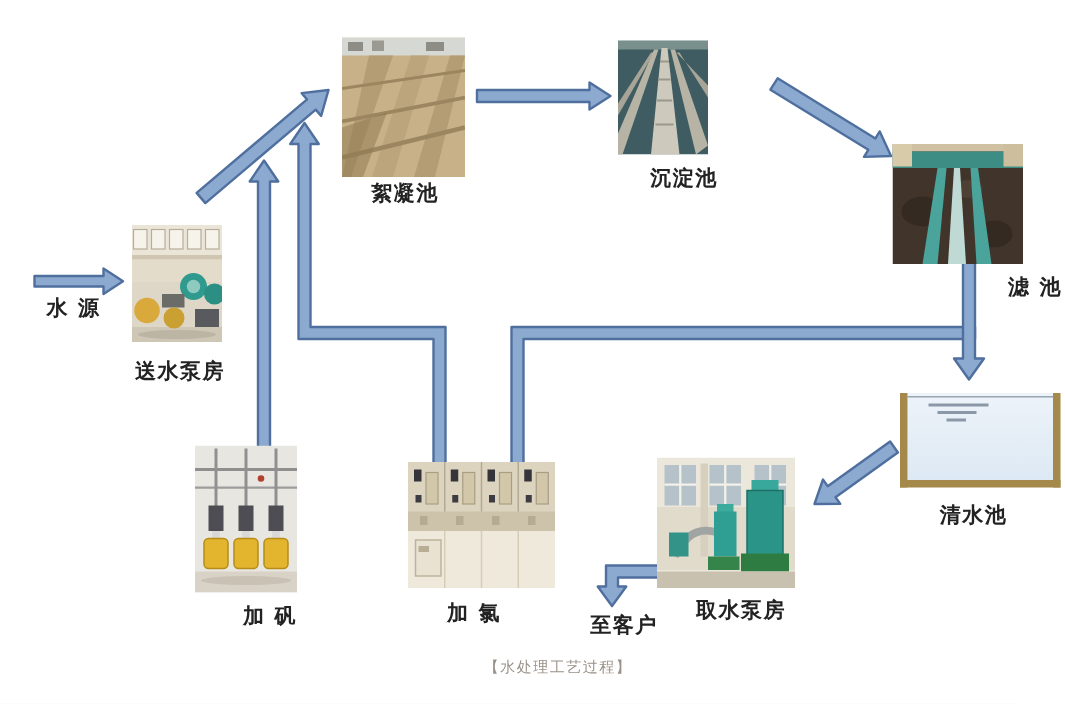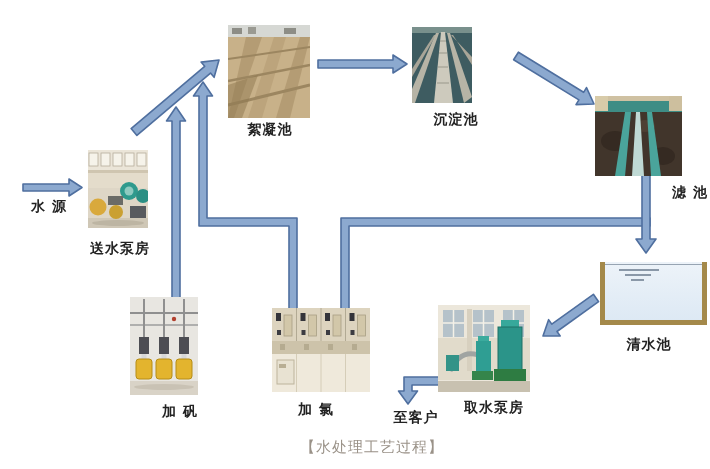--- a/index.html
+++ b/index.html
@@ -25,21 +25,21 @@
     stroke-linejoin:round;
   }
   .photo{position:absolute;display:block;}
   .label{
     position:absolute;transform:translateX(-50%);
     font-weight:bold;font-size:14px;line-height:1.2;
     color:var(--label);letter-spacing:1px;white-space:nowrap;
   }
   .caption{
     position:absolute;transform:translateX(-50%);
-    font-size:15px;color:var(--caption);letter-spacing:1px;white-space:nowrap;font-family:Liberation Mono, monospace;
+    font-size:10px;color:var(--caption);letter-spacing:1px;white-space:nowrap;font-family:Liberation Mono, monospace;
   }
   #clear-water-tank{
     position:absolute;left:600px;top:262px;width:107px;height:63px;
     box-sizing:border-box;
     border-left:5px solid var(--tank-border);
     border-right:5px solid var(--tank-border);
     border-bottom:5px solid var(--tank-border);
     background:linear-gradient(180deg,#edf3f9 0%,var(--tank-fill) 100%);
   }
   .water-surface{position:absolute;left:0;right:0;top:2px;height:1px;background:#97a4b2;}

